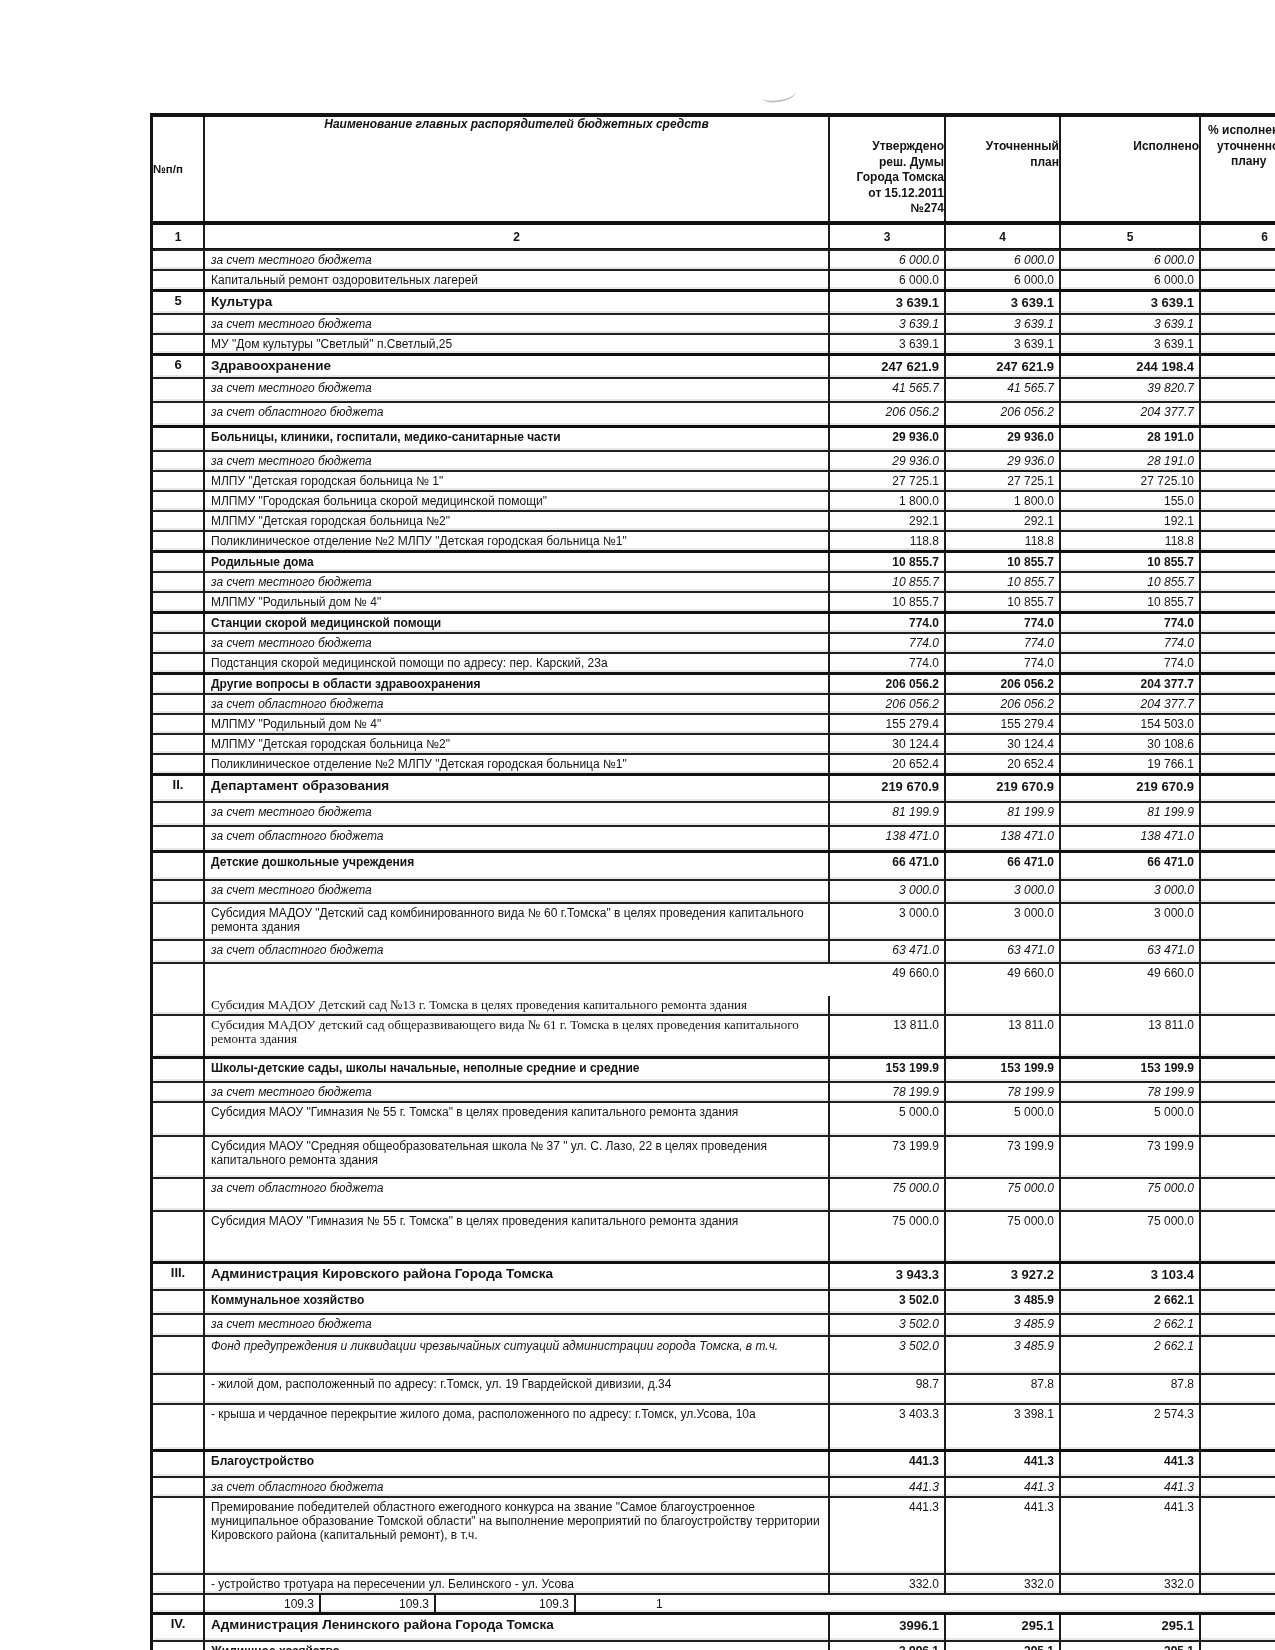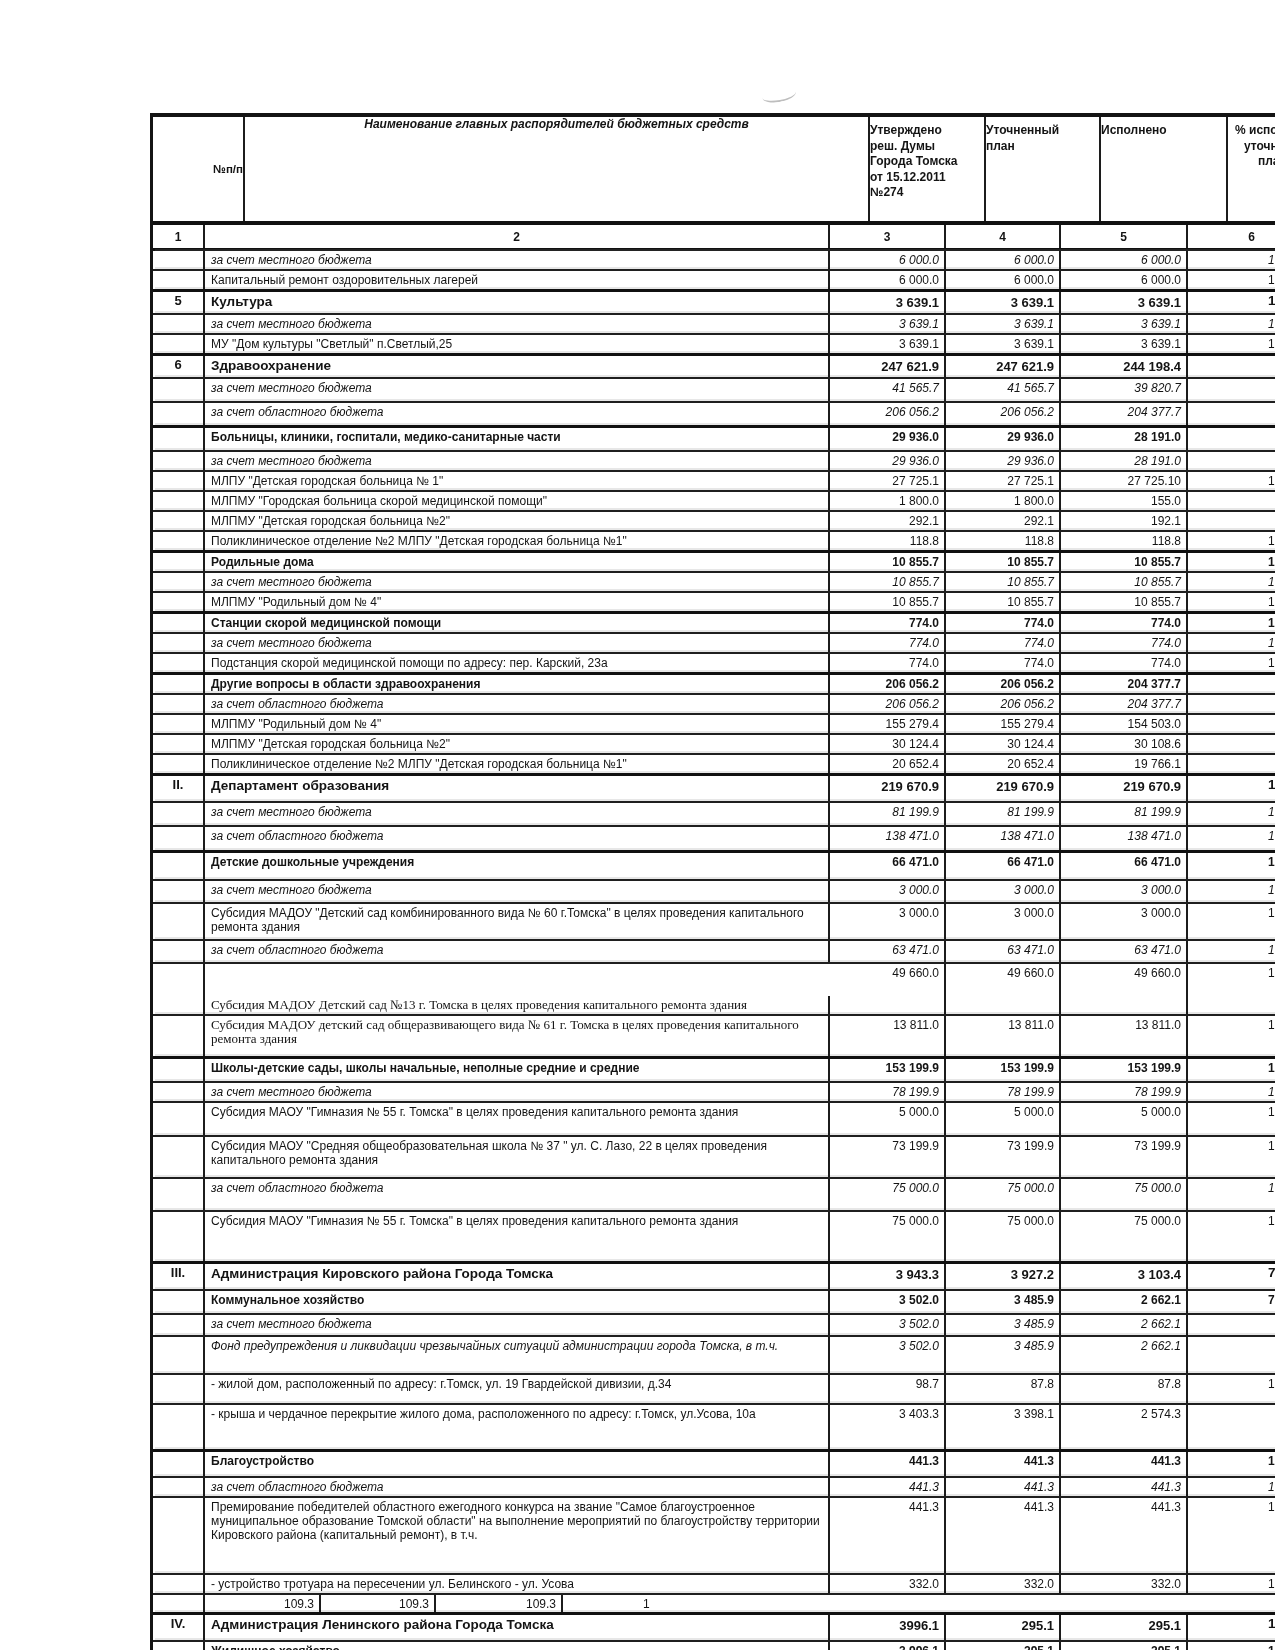--- a/index.html
+++ b/index.html
@@ -19,28 +19,28 @@
   }
   .hrow,.irow,.row{display:flex;align-items:stretch;}
   .cell{
     box-sizing:border-box;border-right:2px solid #1c1c1c;overflow:hidden;
     flex:0 0 auto;
   }
   .c-num{width:52px;text-align:center;padding-top:2px;}
   .c-name{width:625px;padding:2px 6px 2px 6px;}
   .c-approved{width:116px;}
   .c-plan{width:115px;}
-  .c-executed{width:127px;}
+  .c-executed{width:140px;}
   .c-percent{width:127px;border-right:none;}
 
   
   .hrow{height:104px;border-bottom:4px solid #111;font-weight:bold;font-size:12px;}
-  .h-num{display:flex;align-items:center;justify-content:flex-end;font-size:11.5px;padding:0;margin-left:40px;}
+  .h-num{display:flex;align-items:center;justify-content:flex-start;font-size:11.5px;padding:0;}
   .h-name{display:flex;align-items:flex-start;justify-content:center;text-align:center;padding:0 30px;font-style:italic;}
-  .h-cc{padding-top:6px;text-align:left;line-height:15.5px;}
+  .h-cc{padding-top:22px;text-align:right;line-height:15.5px;}
   .h-pct{padding-top:6px;line-height:15.5px;text-align:left;}
   .h-pct .l1{margin-left:7px;}
   .h-pct .l2{margin-left:16px;}
   .h-pct .l3{margin-left:30px;}
 
   
   .irow{height:23px;border-bottom:3px solid #111;font-weight:bold;font-size:12px;}
   .irow .cell{display:flex;align-items:center;justify-content:center;padding:0;}
 
   

